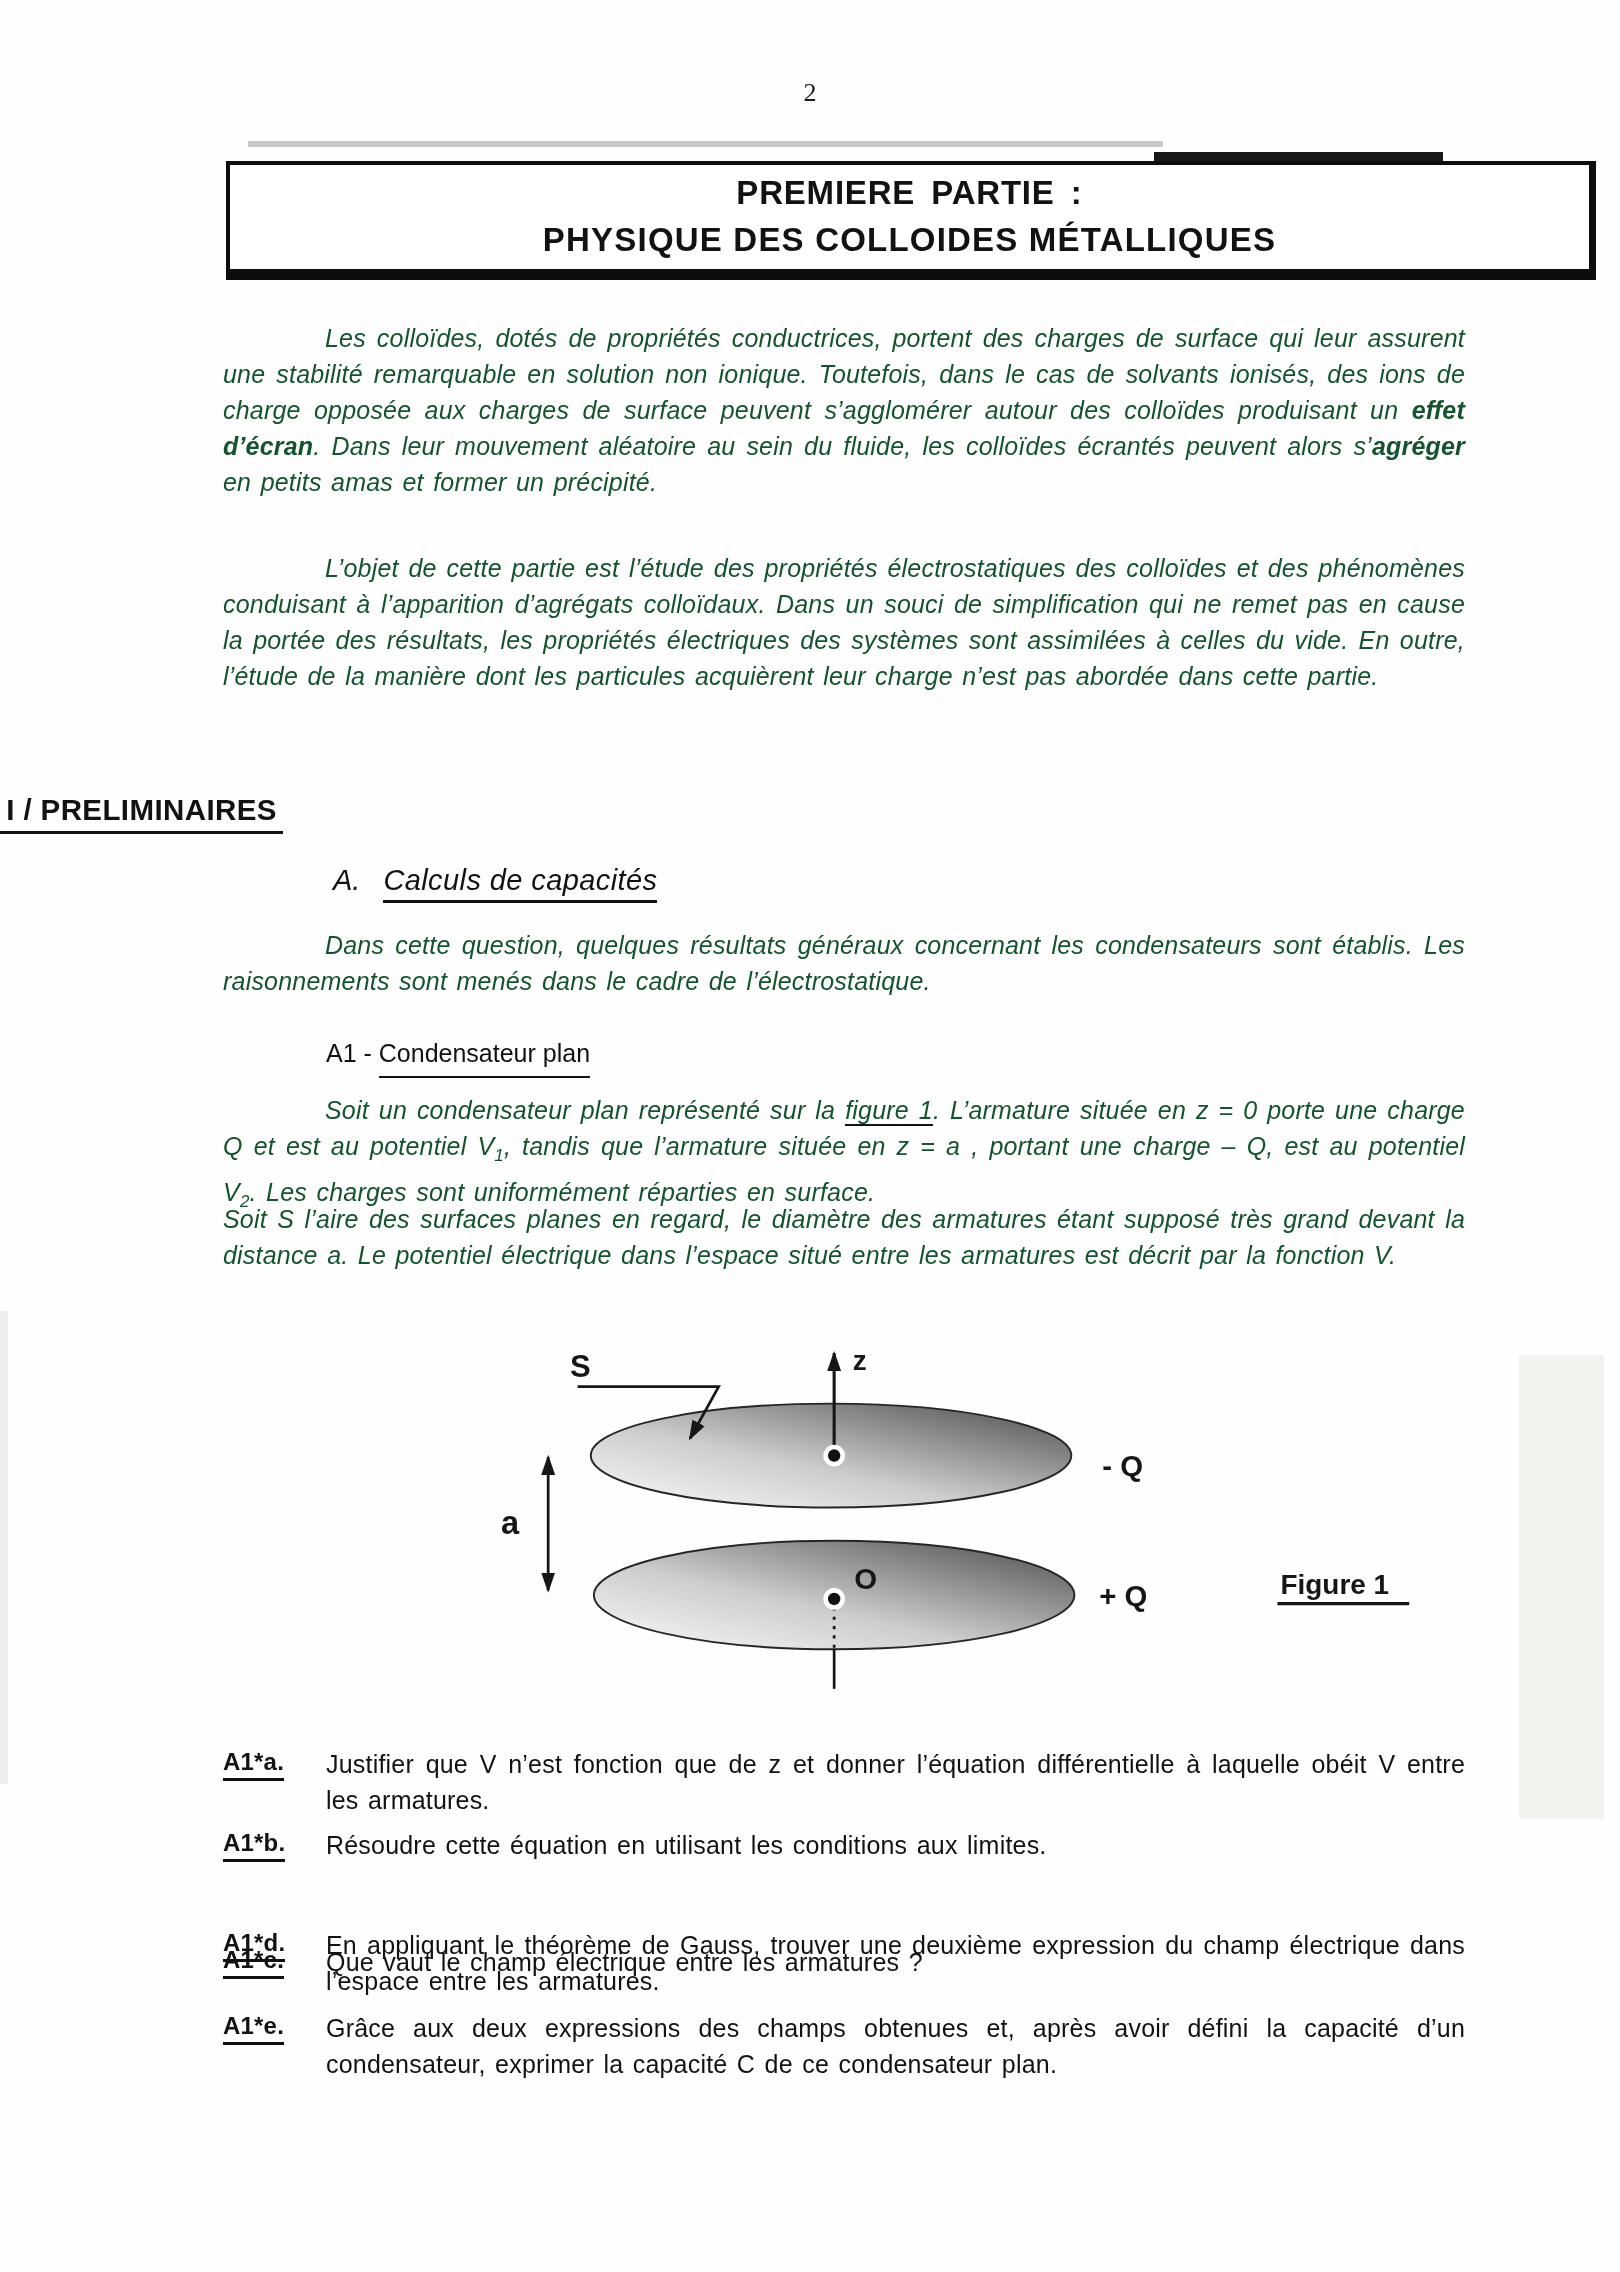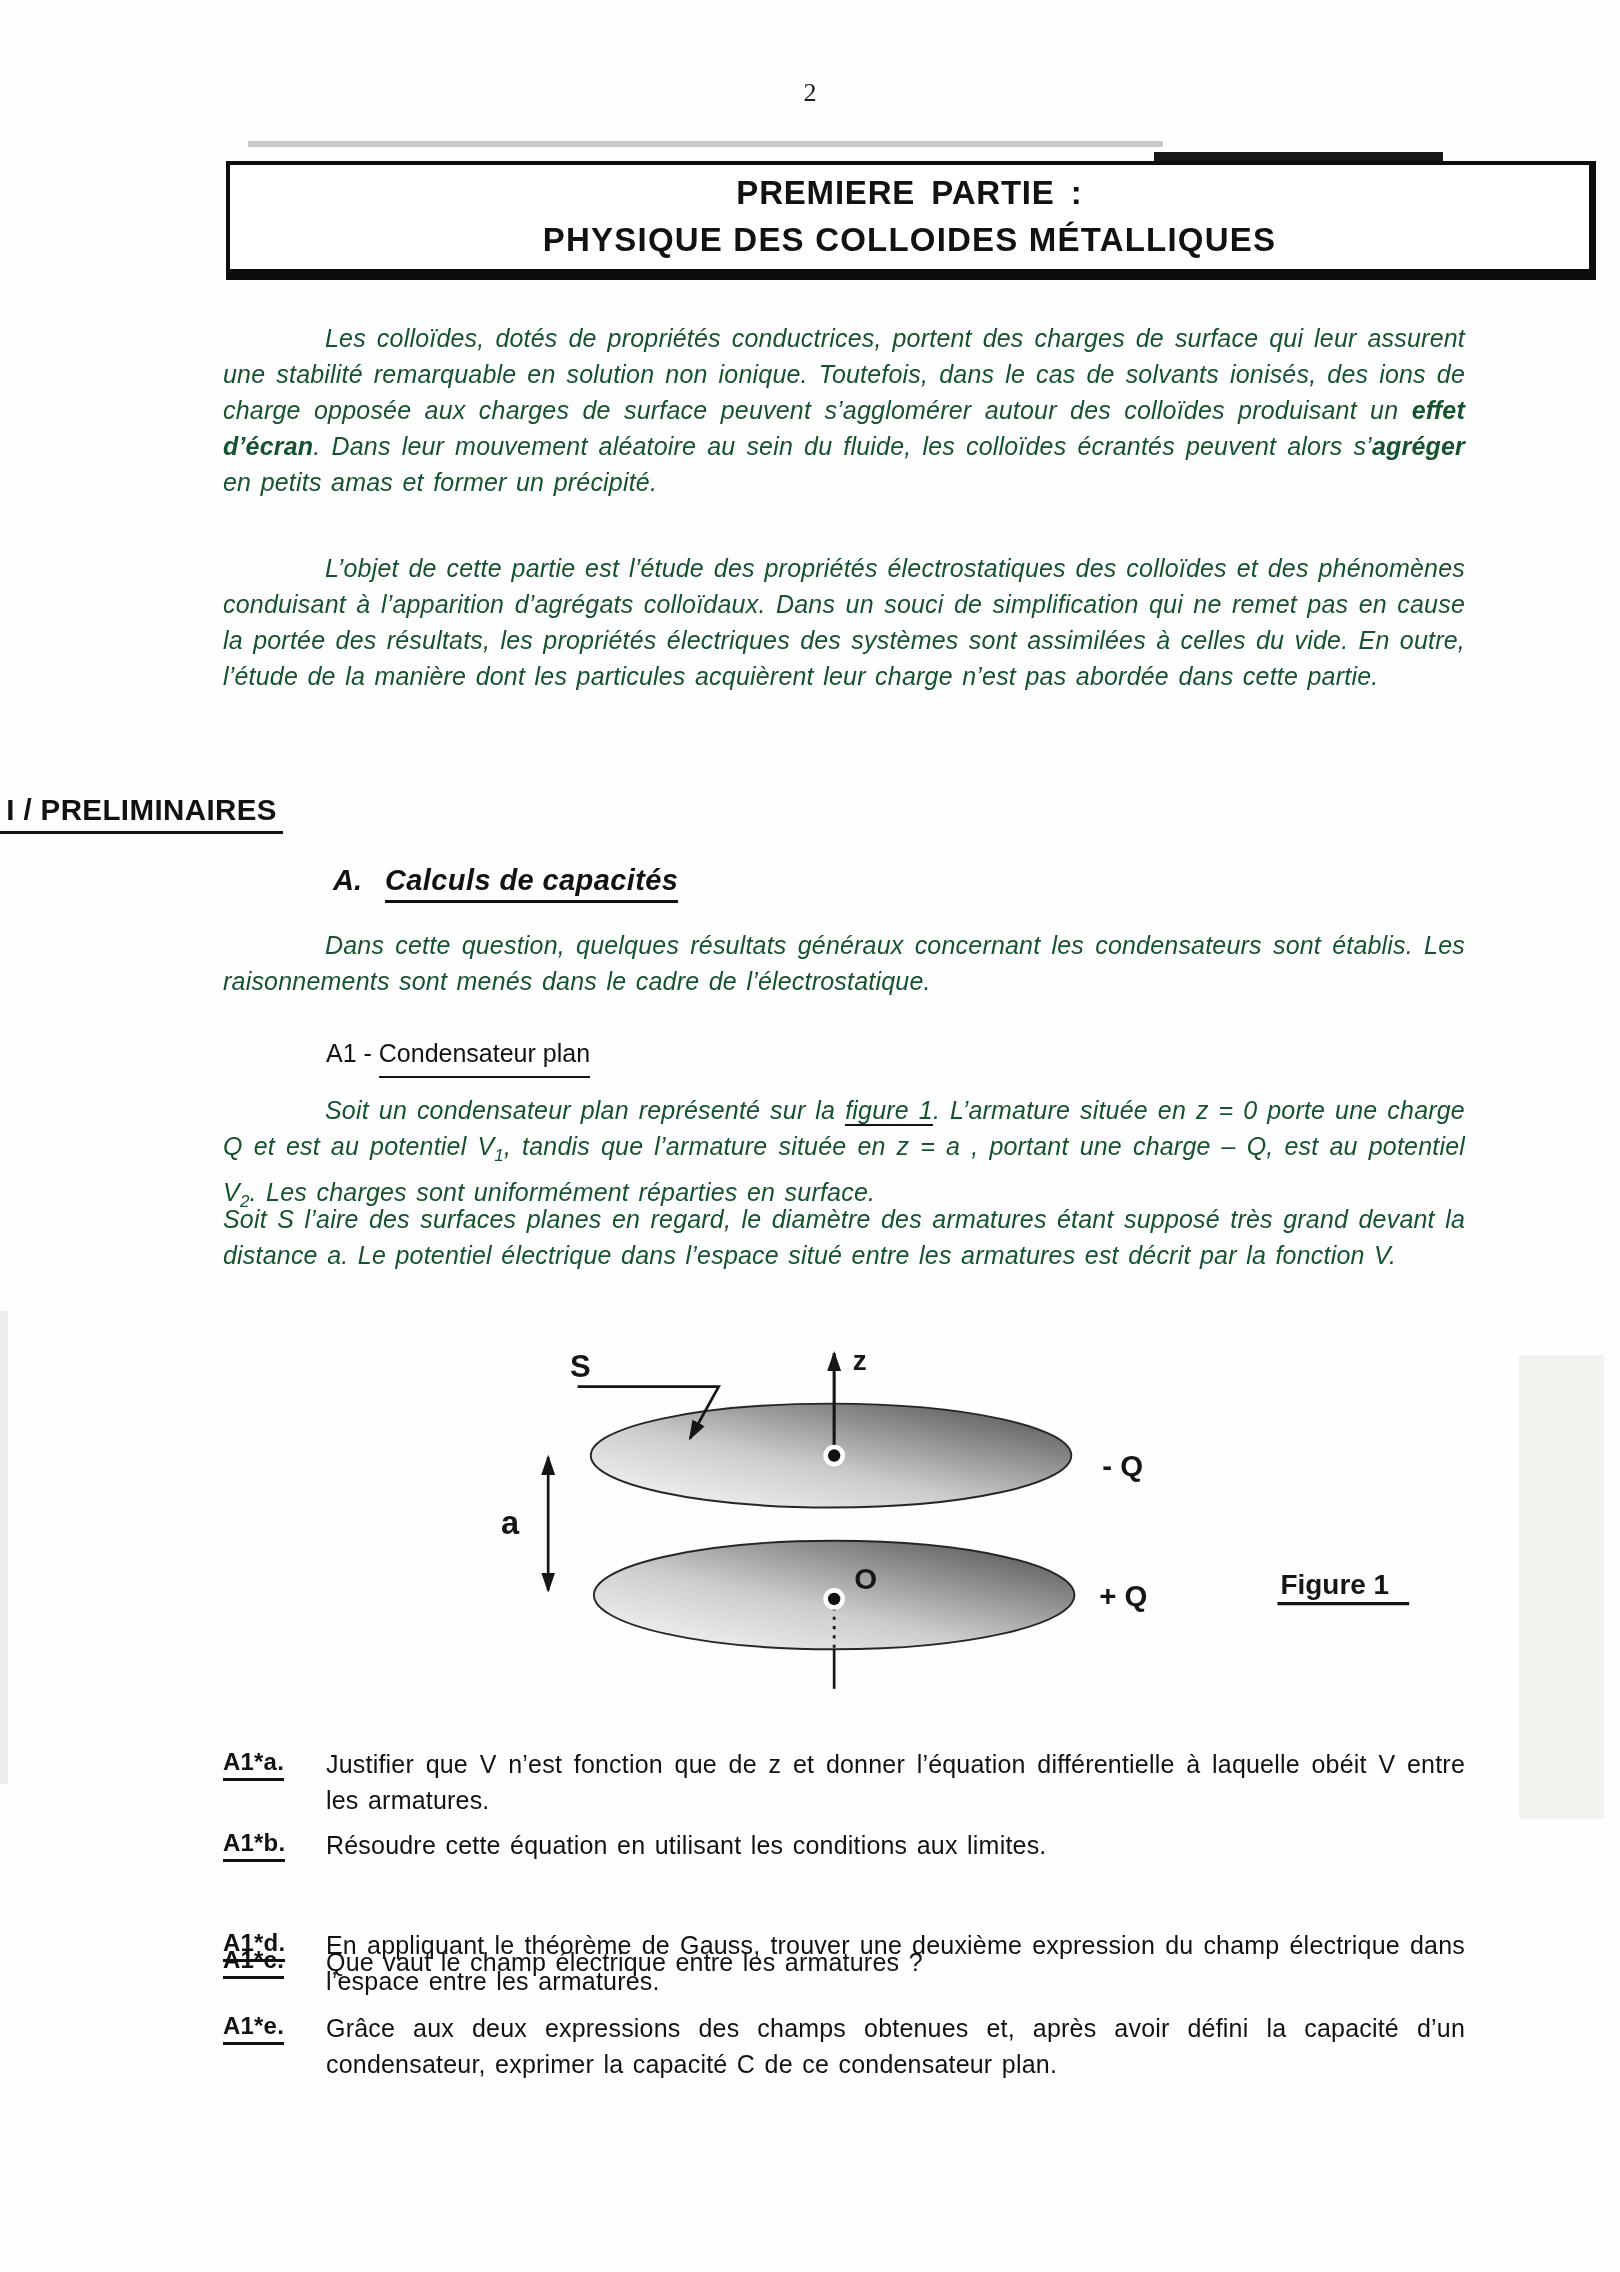--- a/index.html
+++ b/index.html
@@ -29,21 +29,21 @@
   }
   .italic { font-style:italic; }
   .indent { text-indent:102px; }
   .bseg { font-weight:bold; }
   .useg { border-bottom:2.3px solid #141414; }
   sub { font-size:0.68em; }
 
   .h1 { position:absolute; top:793px; left:0; right:0; text-align:left; font-size:29.5px; font-weight:bold; }
   .h1 .inner { display:inline-block; border-bottom:3.1px solid #111; padding:0 6.2px 3.9px 6.2px; letter-spacing:0.4px; }
 
-  .hA { position:absolute; left:333px; top:864px; font-size:29px; font-weight:bold; font-style:italic; }
+  .hA { position:absolute; left:333px; top:864px; font-size:29px; font-weight:normal; font-style:italic; }
   .hA .atit { display:inline-block; margin-left:23px; border-bottom:3.9px solid #111; padding-bottom:3.1px; letter-spacing:0.4px; }
 
   .hA1 { position:absolute; left:326px; top:1039px; font-size:25px; }
   .hA1 .a1tit { display:inline-block; border-bottom:2.3px solid #141414; padding-bottom:8px; }
 
   .figwrap { position:absolute; left:434px; top:1330px; width:1039px; height:434px; }
 
   .q { position:absolute; left:223px; width:1242px; }
   .qlabel {
     position:absolute; left:0; top:1.6px; font-size:24px; font-weight:bold;

